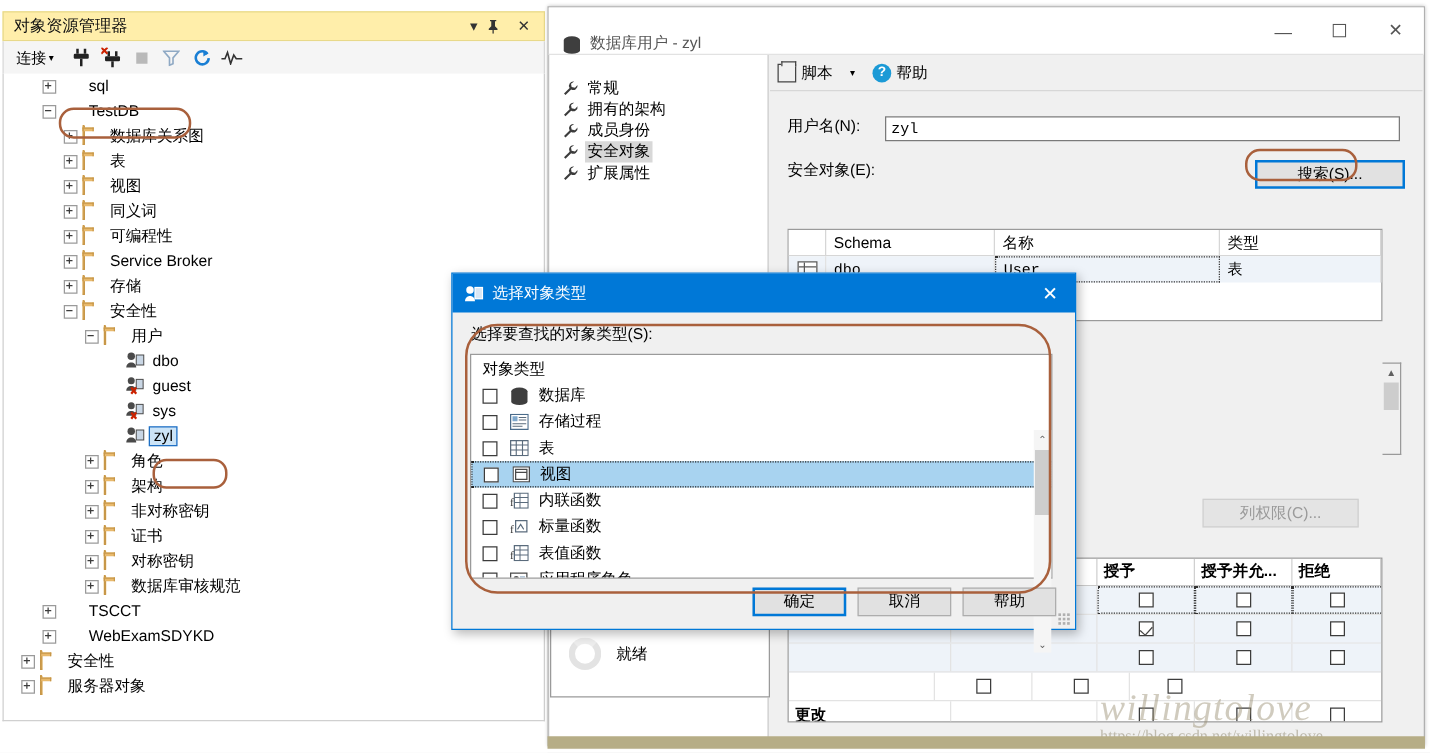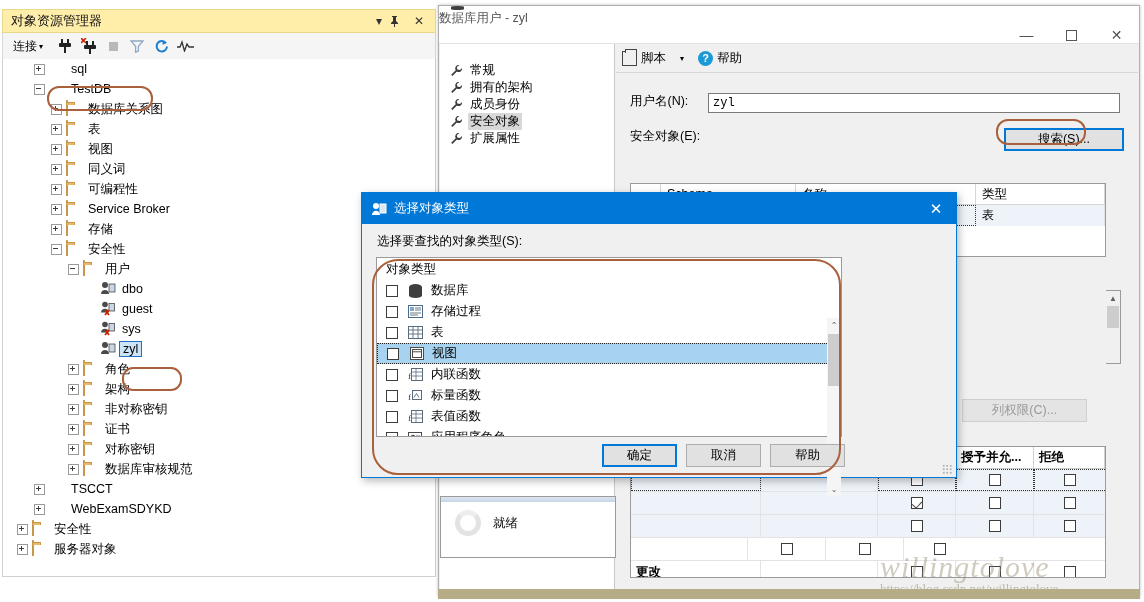--- a/index.html
+++ b/index.html
@@ -48,21 +48,21 @@
   .ring{border:2.5px solid #a9603c;border-radius:22px;pointer-events:none;}
 
   
   #main-win{
     left:438px;top:5px;width:702px;height:592px;
     background:#f0f0f0;border:1px solid #b0b0b0;box-sizing:border-box;
     box-shadow:0 0 3px rgba(0,0,0,.25);
   }
   #mw-title{
     position:absolute;left:0;top:0;right:0;height:38px;background:#ffffff;
-    display:flex;align-items:flex-start;border-bottom:1px solid #e2e2e2;box-sizing:border-box;flex-direction:column;
+    display:flex;align-items:flex-end;border-bottom:1px solid #e2e2e2;box-sizing:border-box;
   }
   #mw-title .dbic{width:13px;height:14px;background:#3e3e3e;border-radius:50%/22% 22% 18% 18%;margin:0 8px 0 12px;}
   #mw-title .tx{font-size:12.5px;color:#555;}
   #mw-title .wbtns{margin-left:auto;display:flex;height:100%;}
   #mw-title .wbtn{width:45px;height:100%;display:flex;align-items:center;justify-content:center;color:#555;font-size:14px;cursor:pointer;}
 
   #mw-left{
     position:absolute;left:1px;top:38px;width:175px;bottom:1px;
     background:#fff;border-right:1px solid #c8c8c8;box-sizing:border-box;
   }
@@ -124,21 +124,21 @@
   .sbhead{height:5px;background:linear-gradient(to bottom,#dde6f0,#c6d6e8);}
   .spinner{width:26px;height:26px;border-radius:50%;border:5px solid #e3e3e3;border-top-color:#ededed;box-sizing:border-box;}
 
   
   .sbar{background:#f0f0f0;border-left:1px solid #dcdcdc;box-sizing:border-box;position:relative;}
   .sbtn{height:14px;display:flex;align-items:center;justify-content:center;font-size:8px;color:#606060;cursor:pointer;}
   .sthumb{background:#cdcdcd;position:absolute;left:1px;right:1px;cursor:pointer;}
 
   
   #modal{
-    left:361px;top:192px;width:596px;height:286px;background:#f0f0f0;
+    left:361px;top:218px;width:500px;height:286px;background:#f0f0f0;
     border:1px solid #0078d7;box-sizing:border-box;box-shadow:2px 3px 8px rgba(0,0,0,.28);
   }
   #md-title{height:31px;background:#0078d7;display:flex;align-items:center;color:#fff;}
   #md-title .mic{width:16px;height:14px;margin:0 7px 0 9px;position:relative;}
   #md-title .mtx{font-size:12.5px;}
   #md-title .mx{margin-left:auto;width:40px;height:100%;display:flex;align-items:center;justify-content:center;font-size:15px;cursor:pointer;}
   .mdlab{font-size:12.5px;padding:9px 0 3px 15px;}
   #md-list{
     position:absolute;left:14px;top:64px;width:466px;height:180px;
     background:#fff;border:1px solid #9a9a9a;box-sizing:border-box;overflow:hidden;

